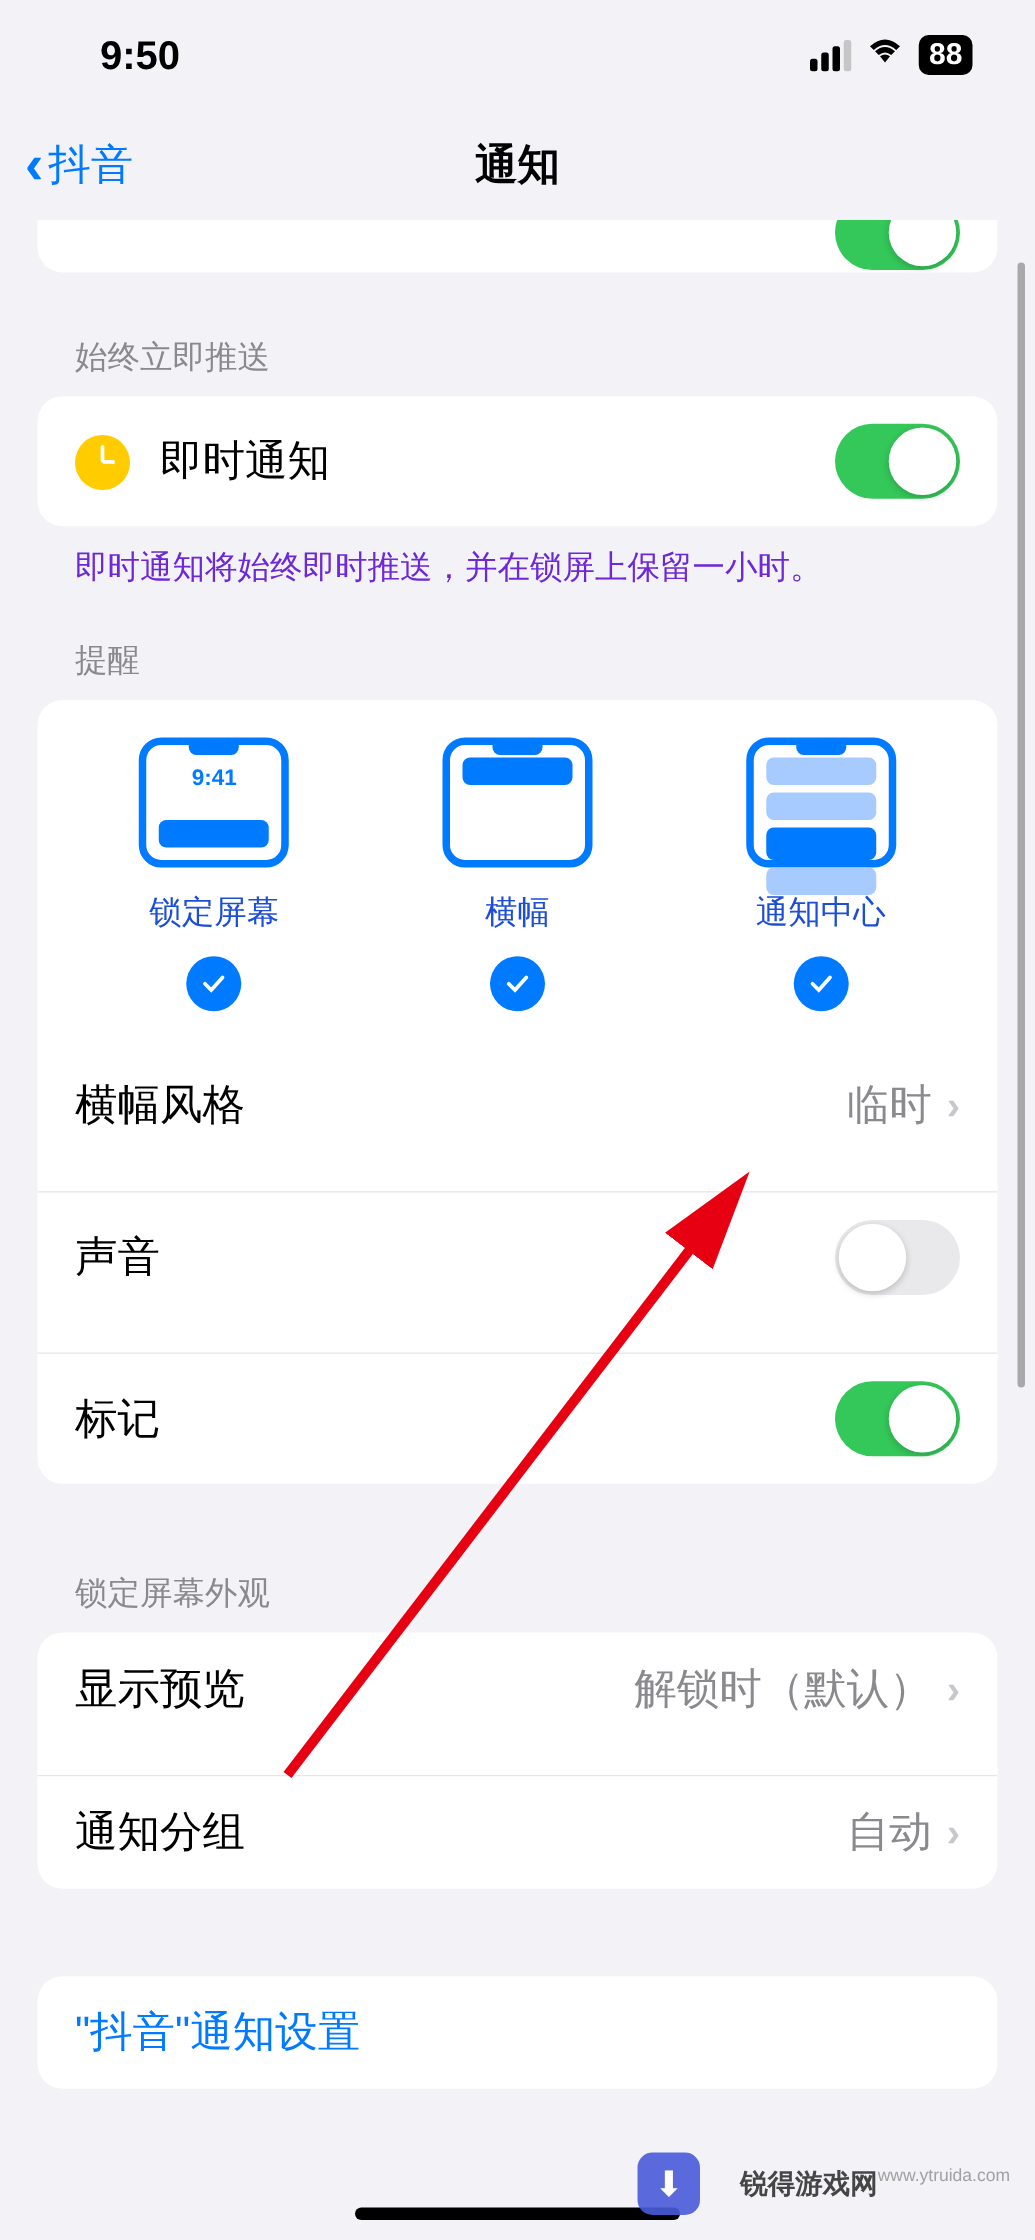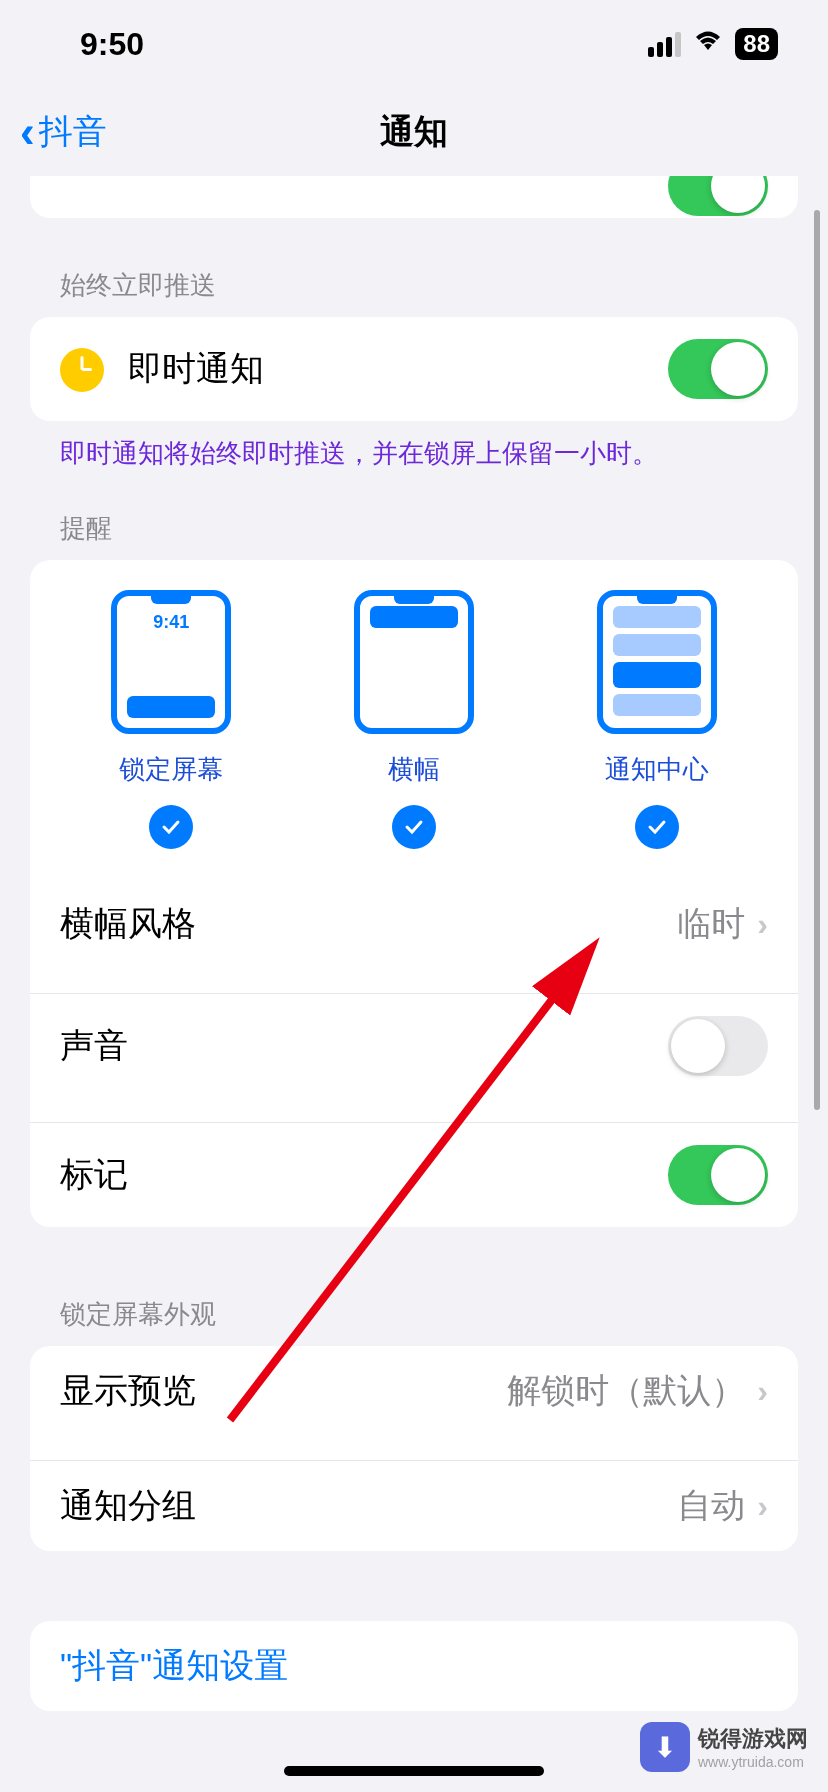--- a/index.html
+++ b/index.html
@@ -226,21 +226,21 @@
       display: flex;
       align-items: center;
       justify-content: center;
     }
     .check-circle svg {
       width: 24px;
       height: 24px;
     }
     .phone-mock {
       width: 120px;
-      height: 144px;
+      height: 104px;
       border: 6px solid #007aff;
       border-radius: 18px;
       position: relative;
       background: #fff;
     }
     .phone-mock .notch {
       position: absolute;
       top: 0;
       left: 50%;
       transform: translateX(-50%);
@@ -333,21 +333,21 @@
       background: #4a5cdb;
       border-radius: 12px;
       display: flex;
       align-items: center;
       justify-content: center;
       color: #fff;
       font-size: 28px;
     }
     .watermark .text {
       display: flex;
-      flex-direction: column;
+      margin-left: 24px;
     }
     .watermark .text .t1 {
       font-size: 22px;
       font-weight: 700;
       color: #333;
     }
     .watermark .text .t2 {
       font-size: 14px;
       color: #999;
     }

